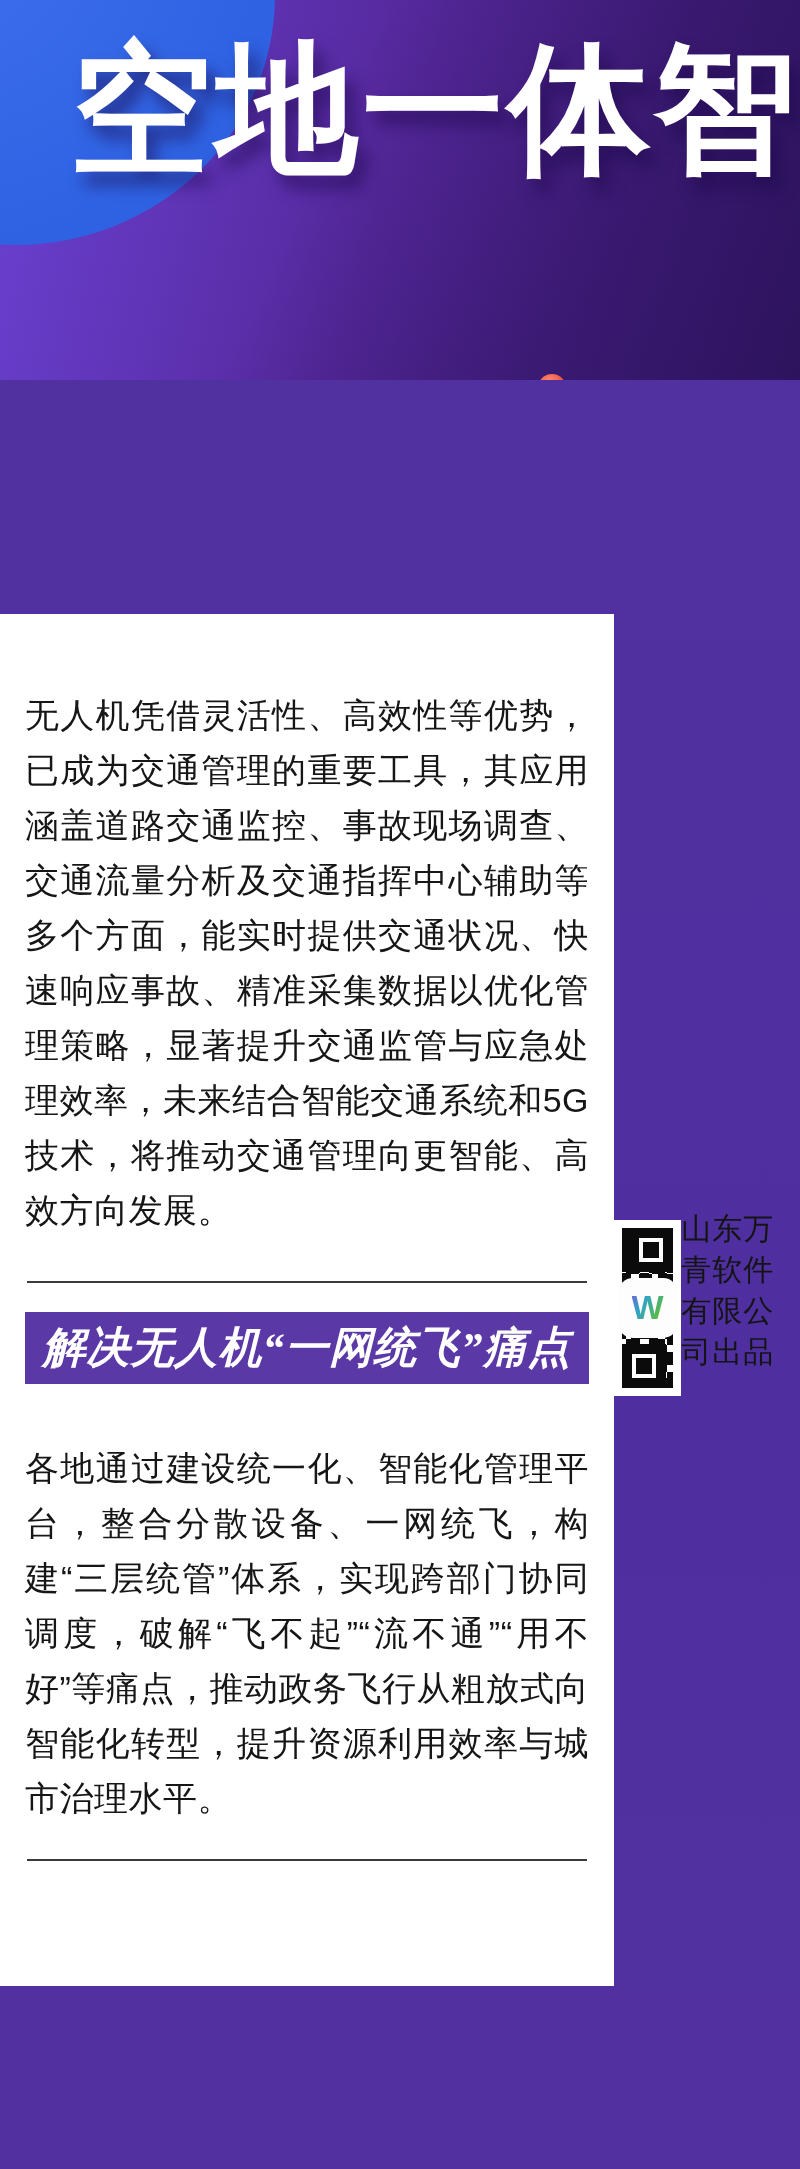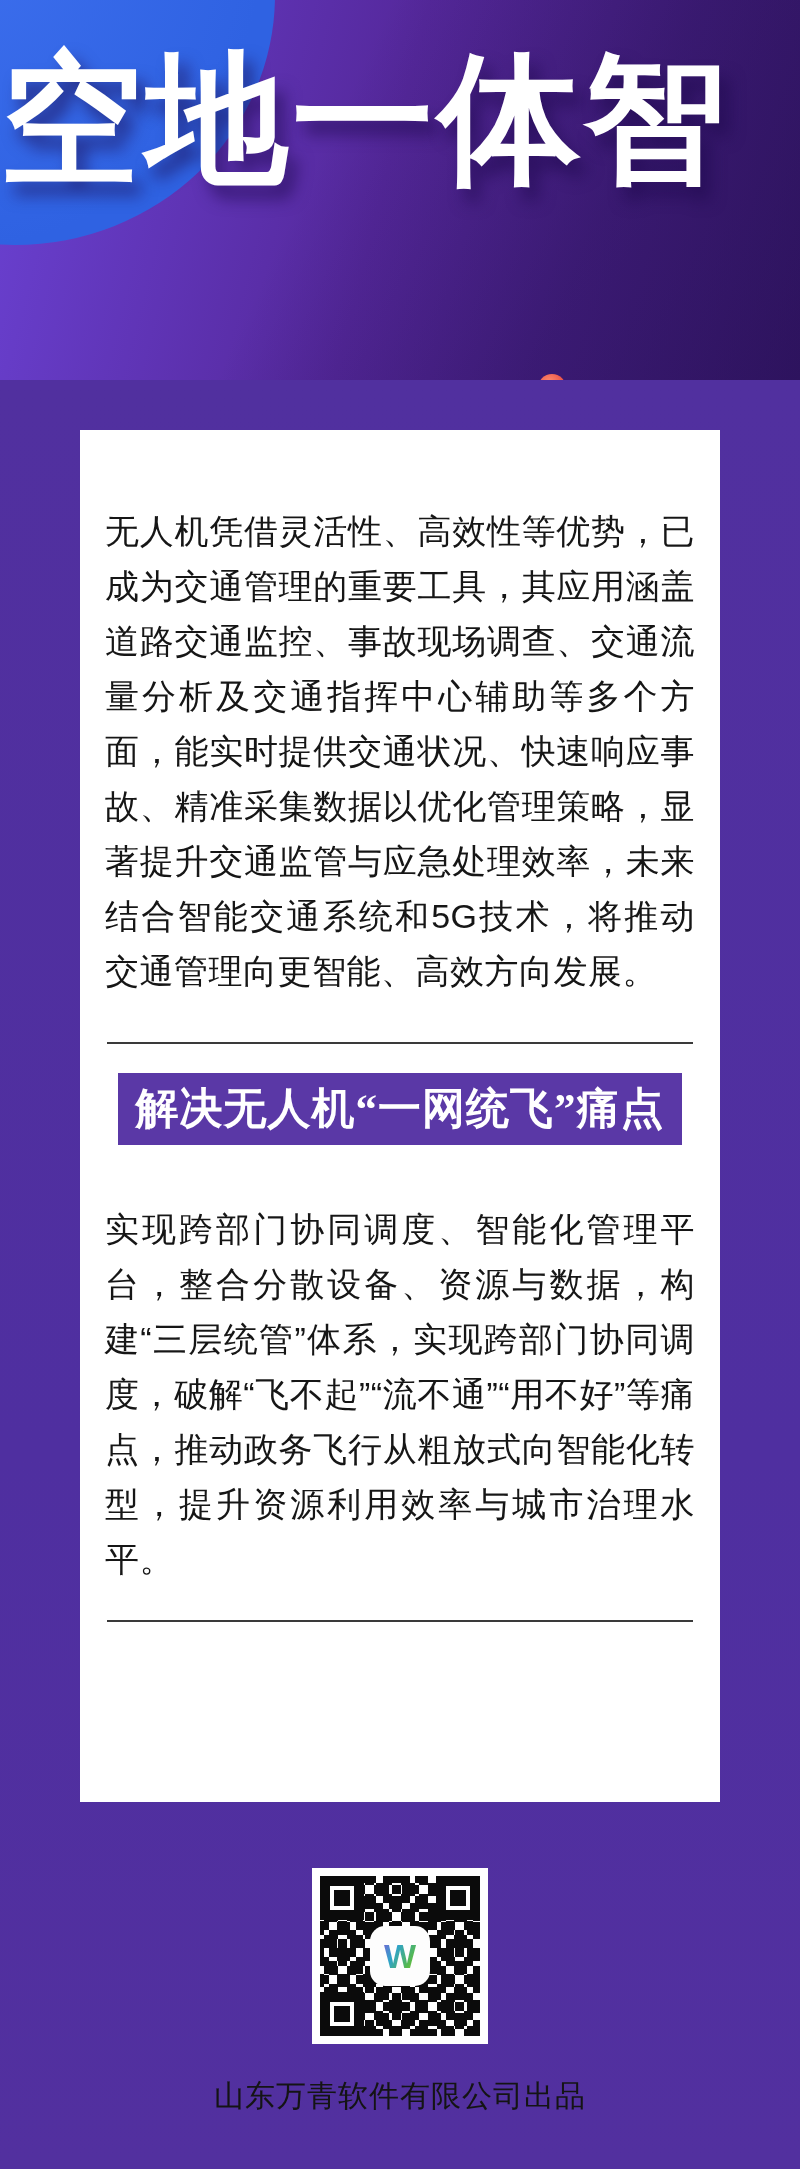--- a/index.html
+++ b/index.html
@@ -12,40 +12,40 @@
        font-family:"Liberation Sans","DejaVu Sans",sans-serif;}
   .page{position:relative;width:800px;height:2169px;}
 
   
   .header{position:relative;width:800px;height:380px;overflow:hidden;
           background:linear-gradient(104deg,var(--bg-header-a) 0%,var(--bg-header-b) 48%,var(--bg-header-c) 100%);}
   .header::after{content:"";position:absolute;inset:0;
           background:linear-gradient(115deg,transparent 40%,rgba(18,4,58,.30) 72%,rgba(18,4,58,.42) 100%);}
   .blob{position:absolute;left:-245px;top:-255px;width:520px;height:500px;border-radius:50%;
         background:radial-gradient(circle at 38% 38%,#3d6fee 0%,var(--blob) 70%);}
-  .title{position:relative;z-index:2;padding-top:32px;text-align:left;color:#fff;
+  .title{position:relative;z-index:2;padding-top:22px;text-align:right;color:#fff;
          font-family:"Liberation Serif","DejaVu Serif",serif;font-weight:900;
          font-size:142px;line-height:176px;letter-spacing:4px;
          text-shadow:9px 13px 16px rgba(28,8,72,.55);}
   .red-dot{position:absolute;z-index:1;left:538px;top:374px;width:28px;height:28px;border-radius:50%;
            background:radial-gradient(circle at 40% 30%,#ff8d70 0%,var(--dot) 65%);}
 
   
   .content{position:relative;width:800px;height:1789px;
            background:linear-gradient(180deg,#51309f 0%,var(--bg-body) 60%,#52309f 100%);
-           display:flex;flex-direction:column;align-items:center;}
+           display:flex;flex-direction:row;align-items:center;}
   .card{margin-top:50px;width:640px;height:1372px;background:#ffffff;
         padding:74px 25px 0 25px;}
   .para{font-size:34px;line-height:55px;color:var(--ink);text-align:justify;
         letter-spacing:.5px;font-weight:500;}
   .divider{height:2px;background:var(--divider);margin:0 2px;}
   .divider.d1{margin-top:43px;}
   .divider.d2{margin-top:33px;}
   .banner{margin:29px auto 0 auto;width:564px;height:72px;background:var(--banner);
-          display:flex;align-items:center;justify-content:center;}
+          display:flex;align-items:center;justify-content:center;font-style:italic;}
   .banner-text{color:#fff;font-family:"Liberation Serif","DejaVu Serif",serif;
                font-weight:900;font-size:43px;letter-spacing:1px;}
   .para.p2{margin-top:57px;}
   .para.p3{margin-top:37px;}
 
   
   .qr-wrap{margin-top:66px;width:176px;height:176px;background:#fff;position:relative;padding:8px;}
   .qr-pattern{position:absolute;inset:8px;
       background-image:
         conic-gradient(#0b0b0b 25%,transparent 0 50%,#0b0b0b 0 75%,transparent 0),
@@ -82,21 +82,21 @@
 
     <div class="card">
       <p class="para p1">无人机凭借灵活性、高效性等优势，已成为交通管理的重要工具，其应用涵盖道路交通监控、事故现场调查、交通流量分析及交通指挥中心辅助等多个方面，能实时提供交通状况、快速响应事故、精准采集数据以优化管理策略，显著提升交通监管与应急处理效率，未来结合智能交通系统和5G技术，将推动交通管理向更智能、高效方向发展。</p>
 
       <div class="divider d1"></div>
 
       <div class="banner">
         <span class="banner-text">解决无人机“一网统飞”痛点</span>
       </div>
 
-      <p class="para p2">实现跨部门协同调度、智能化管理平台，整合分散设备、资源与数据，构建“三层统管”体系，实现跨部门协同调度，破解“飞不起”“流不通”“用不好”等痛点，推动政务飞行从粗放式向智能化转型，提升资源利用效率与城市治理水平。</p>
+      <p class="para p2">各地通过建设统一化、智能化管理平台，整合分散设备、一网统飞，构建“三层统管”体系，实现跨部门协同调度，破解“飞不起”“流不通”“用不好”等痛点，推动政务飞行从粗放式向智能化转型，提升资源利用效率与城市治理水平。</p>
 
       <div class="divider d2"></div>
 
     </div>
 
     <div class="qr-wrap">
       <div class="qr-pattern"></div>
       <div class="finder tl"></div>
       <div class="finder tr"></div>
       <div class="finder bl"></div>

